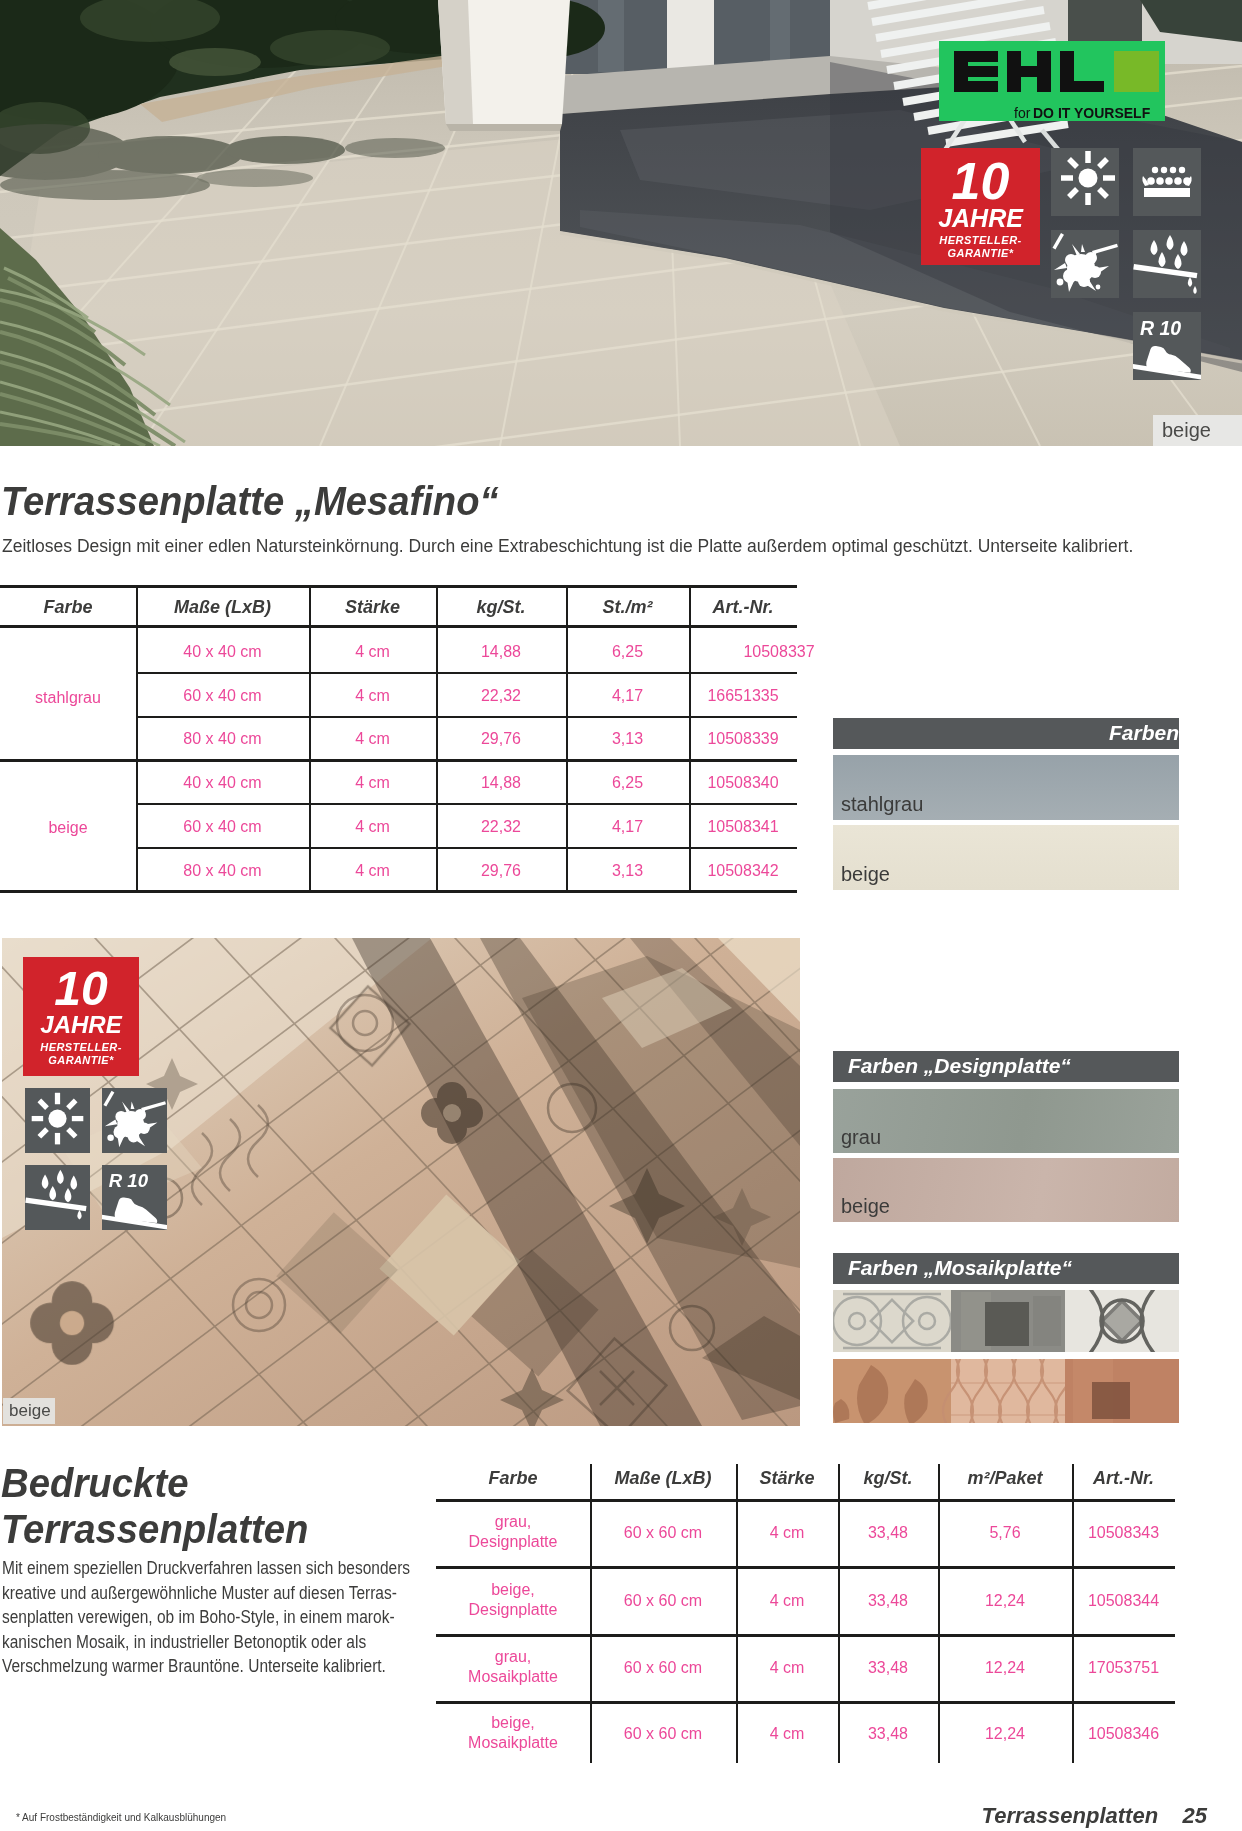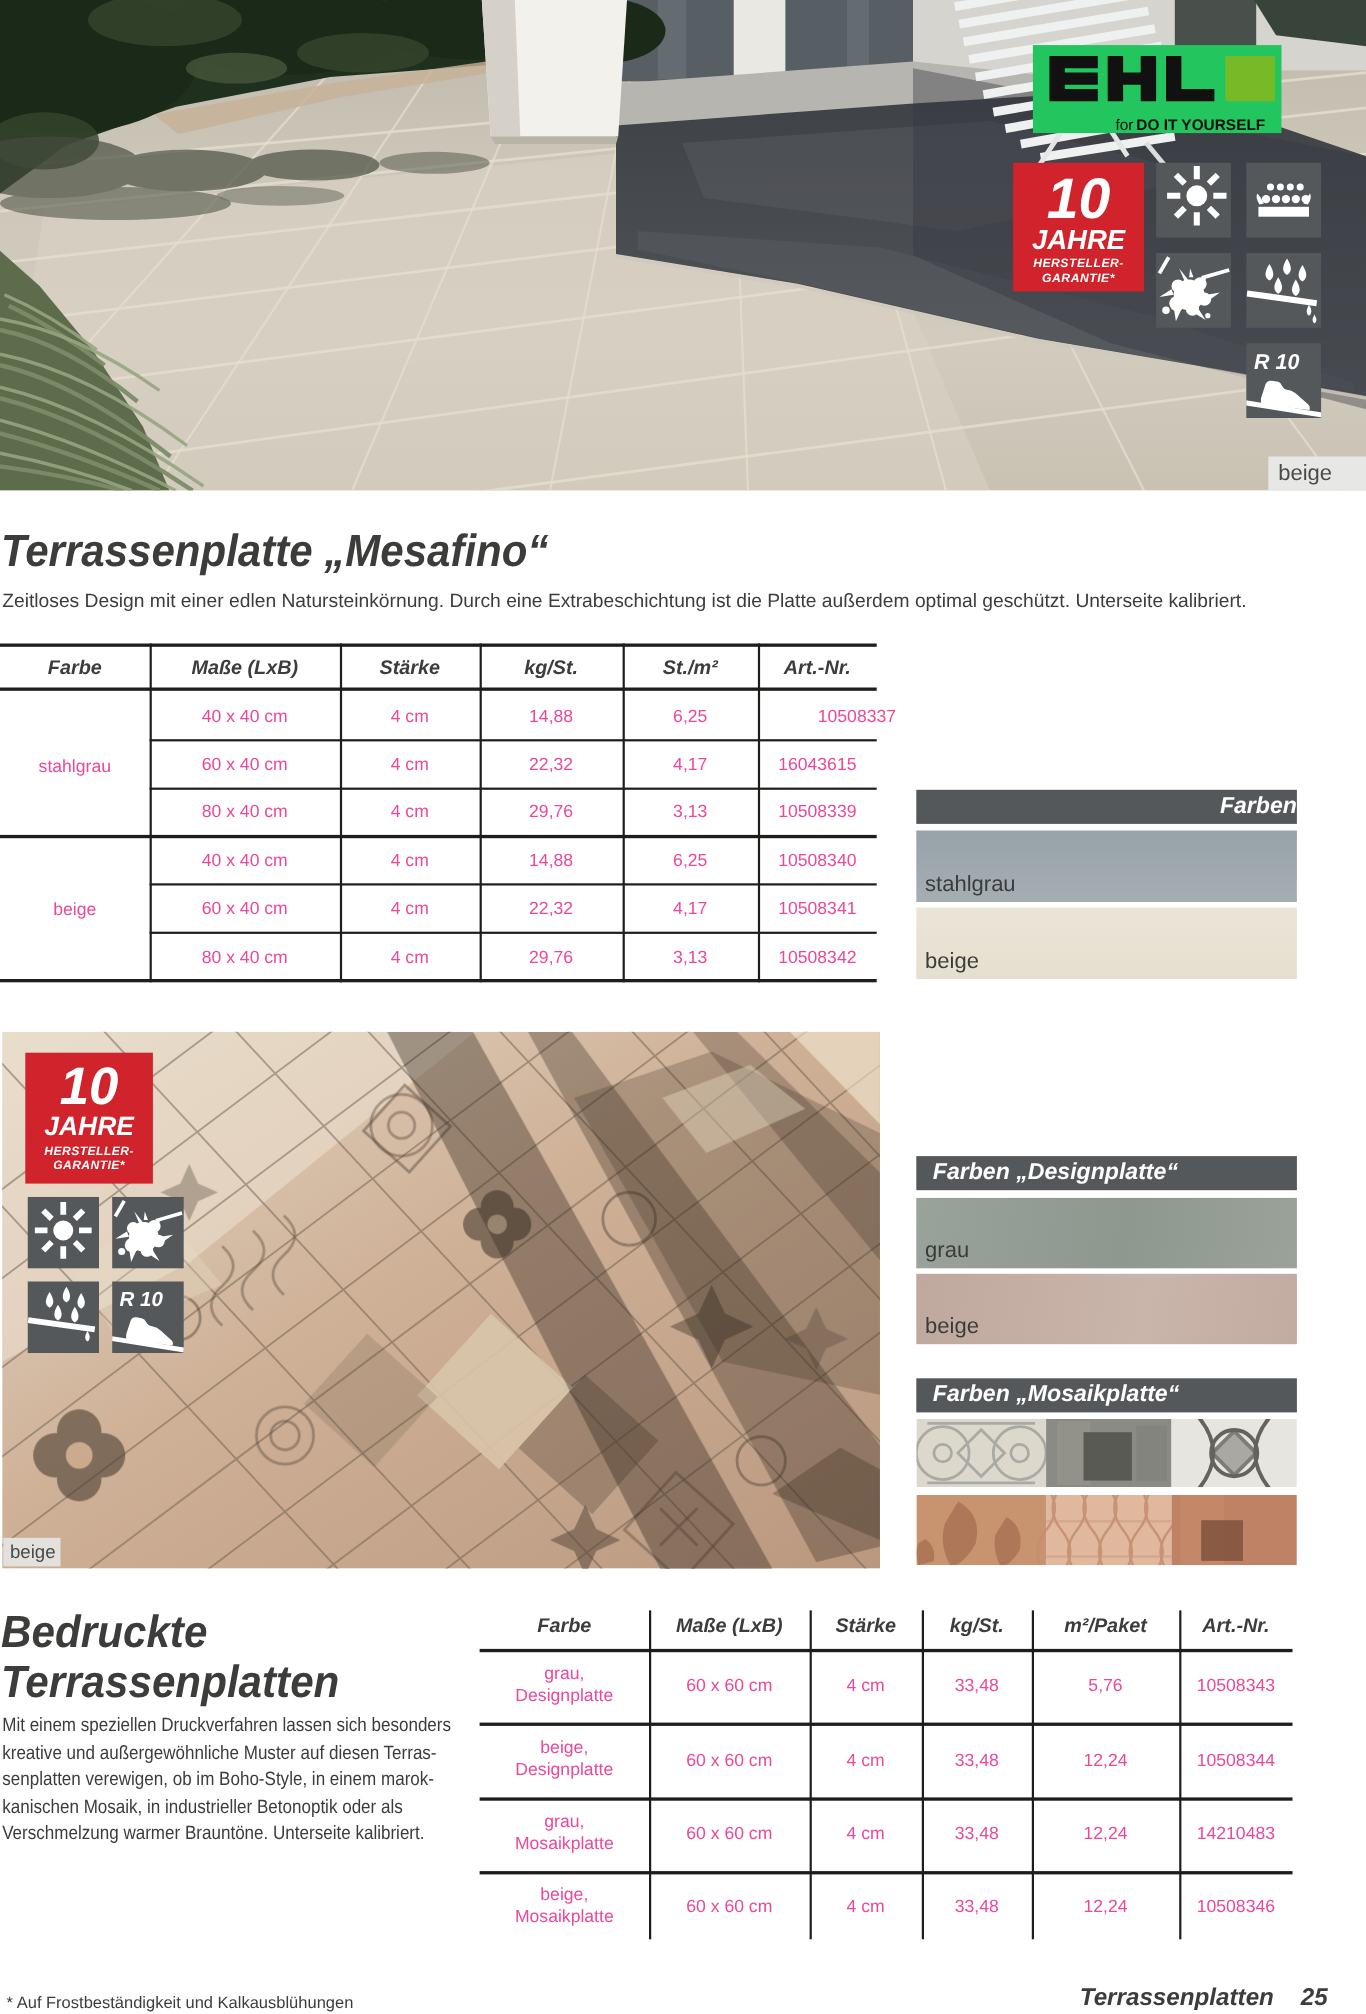--- a/index.html
+++ b/index.html
@@ -280,21 +280,21 @@
 
   <div class="cellc" style="left:136px;top:643px;width:173px;">40 x 40 cm</div>
   <div class="cellc" style="left:309px;top:643px;width:127px;">4 cm</div>
   <div class="cellc" style="left:436px;top:643px;width:130px;">14,88</div>
   <div class="cellc" style="left:566px;top:643px;width:123px;">6,25</div>
   <div class="cellc" style="left:689px;top:643px;width:108px;margin-left:36px;">10508337</div>
   <div class="cellc" style="left:136px;top:687px;width:173px;">60 x 40 cm</div>
   <div class="cellc" style="left:309px;top:687px;width:127px;">4 cm</div>
   <div class="cellc" style="left:436px;top:687px;width:130px;">22,32</div>
   <div class="cellc" style="left:566px;top:687px;width:123px;">4,17</div>
-  <div class="cellc" style="left:689px;top:687px;width:108px;">16043615</div>
+  <div class="cellc" style="left:689px;top:687px;width:108px;">16651335</div>
   <div class="cellc" style="left:136px;top:730px;width:173px;">80 x 40 cm</div>
   <div class="cellc" style="left:309px;top:730px;width:127px;">4 cm</div>
   <div class="cellc" style="left:436px;top:730px;width:130px;">29,76</div>
   <div class="cellc" style="left:566px;top:730px;width:123px;">3,13</div>
   <div class="cellc" style="left:689px;top:730px;width:108px;">10508339</div>
   <div class="cellc" style="left:136px;top:774px;width:173px;">40 x 40 cm</div>
   <div class="cellc" style="left:309px;top:774px;width:127px;">4 cm</div>
   <div class="cellc" style="left:436px;top:774px;width:130px;">14,88</div>
   <div class="cellc" style="left:566px;top:774px;width:123px;">6,25</div>
   <div class="cellc" style="left:689px;top:774px;width:108px;">10508340</div>
@@ -570,25 +570,25 @@
   <div class="cellc" style="left:736px;top:1592px;width:102px;">4 cm</div>
   <div class="cellc" style="left:838px;top:1592px;width:100px;">33,48</div>
   <div class="cellc" style="left:938px;top:1592px;width:134px;">12,24</div>
   <div class="cellc" style="left:1072px;top:1592px;width:103px;">10508344</div>
 
   <div class="cellc" style="left:436px;top:1647px;width:154px;line-height:20px;">grau,<br>Mosaikplatte</div>
   <div class="cellc" style="left:590px;top:1659px;width:146px;">60 x 60 cm</div>
   <div class="cellc" style="left:736px;top:1659px;width:102px;">4 cm</div>
   <div class="cellc" style="left:838px;top:1659px;width:100px;">33,48</div>
   <div class="cellc" style="left:938px;top:1659px;width:134px;">12,24</div>
-  <div class="cellc" style="left:1072px;top:1659px;width:103px;">14210483</div>
+  <div class="cellc" style="left:1072px;top:1659px;width:103px;">17053751</div>
 
   <div class="cellc" style="left:436px;top:1713px;width:154px;line-height:20px;">beige,<br>Mosaikplatte</div>
   <div class="cellc" style="left:590px;top:1725px;width:146px;">60 x 60 cm</div>
   <div class="cellc" style="left:736px;top:1725px;width:102px;">4 cm</div>
   <div class="cellc" style="left:838px;top:1725px;width:100px;">33,48</div>
   <div class="cellc" style="left:938px;top:1725px;width:134px;">12,24</div>
   <div class="cellc" style="left:1072px;top:1725px;width:103px;">10508346</div>
 </div>
 
-<div class="abs" style="left:6px;top:1812px;font-size:15px;color:#3c3c3b;">* Auf Frostbeständigkeit und Kalkausblühungen</div>
+<div class="abs" style="left:16px;top:1812px;font-size:10px;color:#3c3c3b;">* Auf Frostbeständigkeit und Kalkausblühungen</div>
 
 <div class="abs bi" style="left:900px;top:1803px;width:307px;font-size:22px;color:#3c3c3b;text-align:right;">Terrassenplatten&nbsp;&nbsp;&nbsp;&nbsp;25</div>
 
 </body></html>

